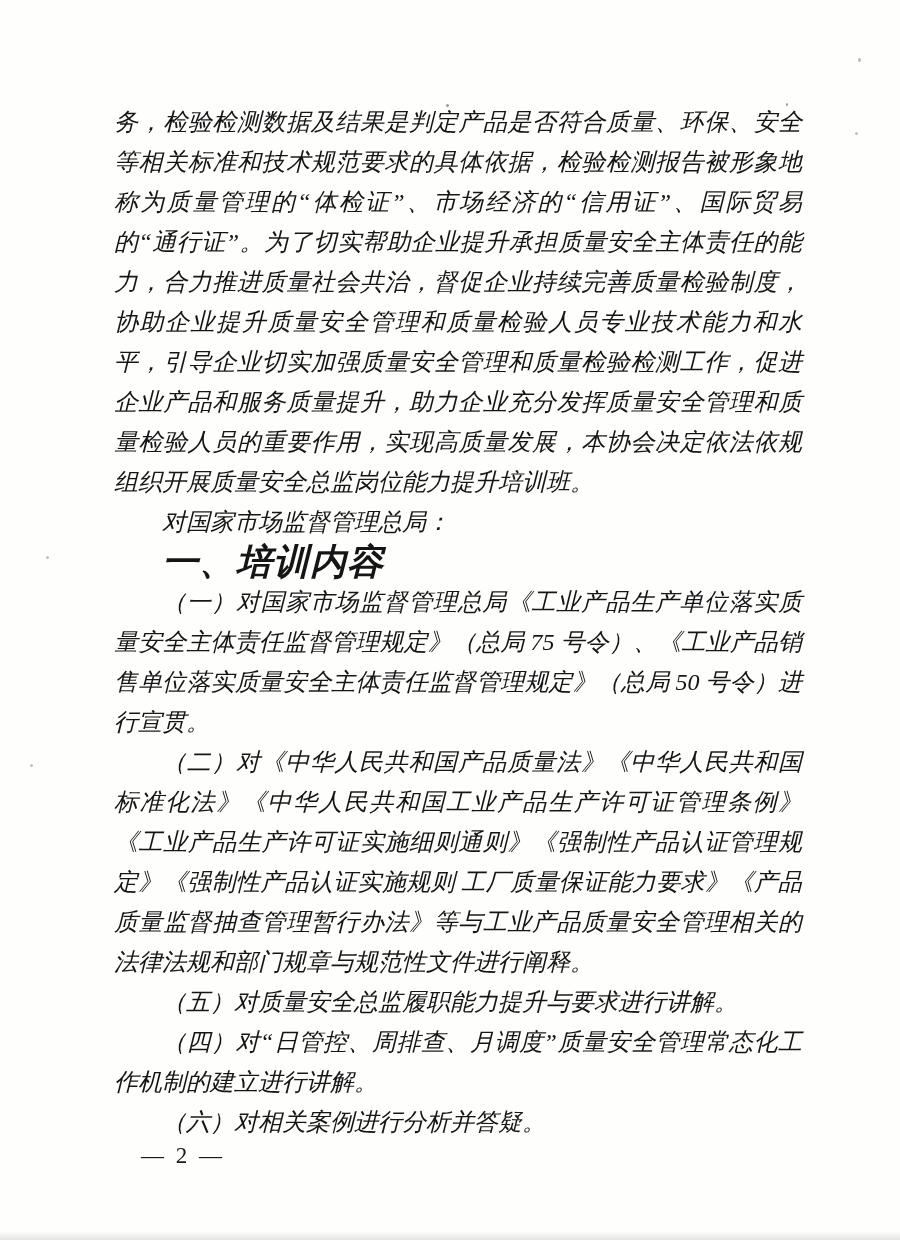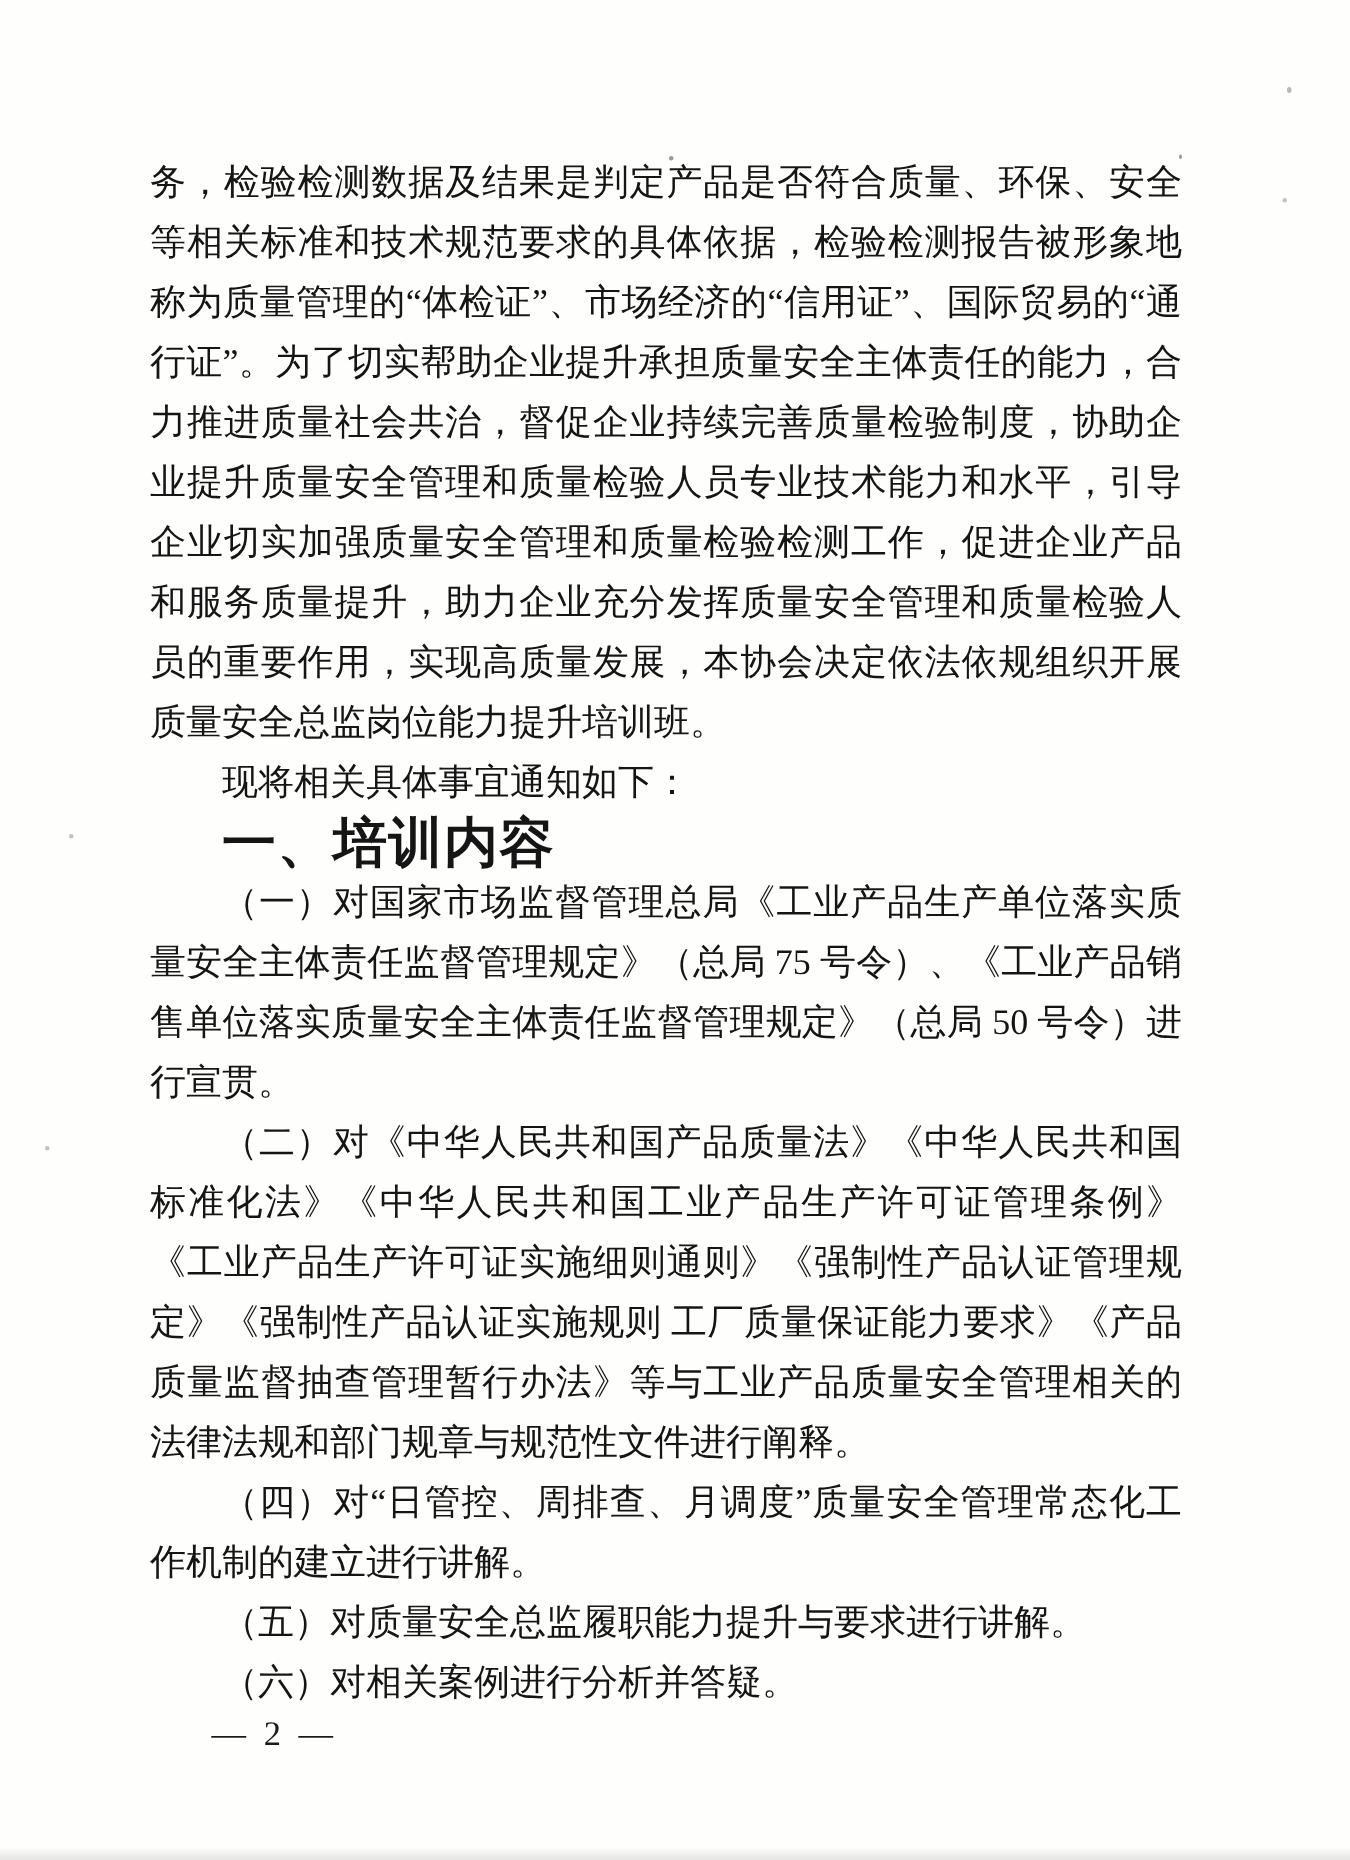--- a/index.html
+++ b/index.html
@@ -11,26 +11,27 @@
     position: relative;
     width: 900px;
     height: 1240px;
     background: #fefefd;
     overflow: hidden;
     font-family: "Liberation Serif", "DejaVu Serif", serif;
     color: #151515;
   }
   .doc {
     position: absolute;
-    left: 100px;
+    left: 114px;
     top: 102px;
     width: 688px;
     font-size: 24px;
     line-height: 40px;
     text-align: justify;
+    font-style: italic;
   }
   .para {
     margin: 0;
   }
   .indent {
     text-indent: 48px;
   }
   .section-heading {
     font-family: "Liberation Sans", "DejaVu Sans", sans-serif;
     font-weight: bold;
@@ -68,32 +69,32 @@
   }
 </style>
 </head>
 <body>
 
 <div class="page">
 
   <main class="doc">
     <p class="para">务，检验检测数据及结果是判定产品是否符合质量、环保、安全等相关标准和技术规范要求的具体依据，检验检测报告被形象地称为质量管理的“体检证”、市场经济的“信用证”、国际贸易的“通行证”。为了切实帮助企业提升承担质量安全主体责任的能力，合力推进质量社会共治，督促企业持续完善质量检验制度，协助企业提升质量安全管理和质量检验人员专业技术能力和水平，引导企业切实加强质量安全管理和质量检验检测工作，促进企业产品和服务质量提升，助力企业充分发挥质量安全管理和质量检验人员的重要作用，实现高质量发展，本协会决定依法依规组织开展质量安全总监岗位能力提升培训班。</p>
 
-    <p class="para indent">现将相关具体事宜通知如下：</p>
+    <p class="para indent">对国家市场监督管理总局：</p>
 
     <h2 class="section-heading">一、培训内容</h2>
 
     <p class="para indent">（一）对国家市场监督管理总局《工业产品生产单位落实质量安全主体责任监督管理规定》（总局 75 号令）、《工业产品销售单位落实质量安全主体责任监督管理规定》（总局 50 号令）进行宣贯。</p>
 
     <p class="para indent">（二）对《中华人民共和国产品质量法》《中华人民共和国标准化法》《中华人民共和国工业产品生产许可证管理条例》《工业产品生产许可证实施细则通则》《强制性产品认证管理规定》《强制性产品认证实施规则 工厂质量保证能力要求》《产品质量监督抽查管理暂行办法》等与工业产品质量安全管理相关的法律法规和部门规章与规范性文件进行阐释。</p>
 
 
+    <p class="para indent">（五）对质量安全总监履职能力提升与要求进行讲解。</p>
+
     <p class="para indent">（四）对“日管控、周排查、月调度”质量安全管理常态化工作机制的建立进行讲解。</p>
-
-    <p class="para indent">（五）对质量安全总监履职能力提升与要求进行讲解。</p>
 
     <p class="para indent">（六）对相关案例进行分析并答疑。</p>
   </main>
 
   <div class="page-footer">— 2 —</div>
 
   <span class="speckle sp1"></span>
   <span class="speckle sp2"></span>
   <span class="speckle sp3"></span>
   <span class="speckle sp4"></span>

